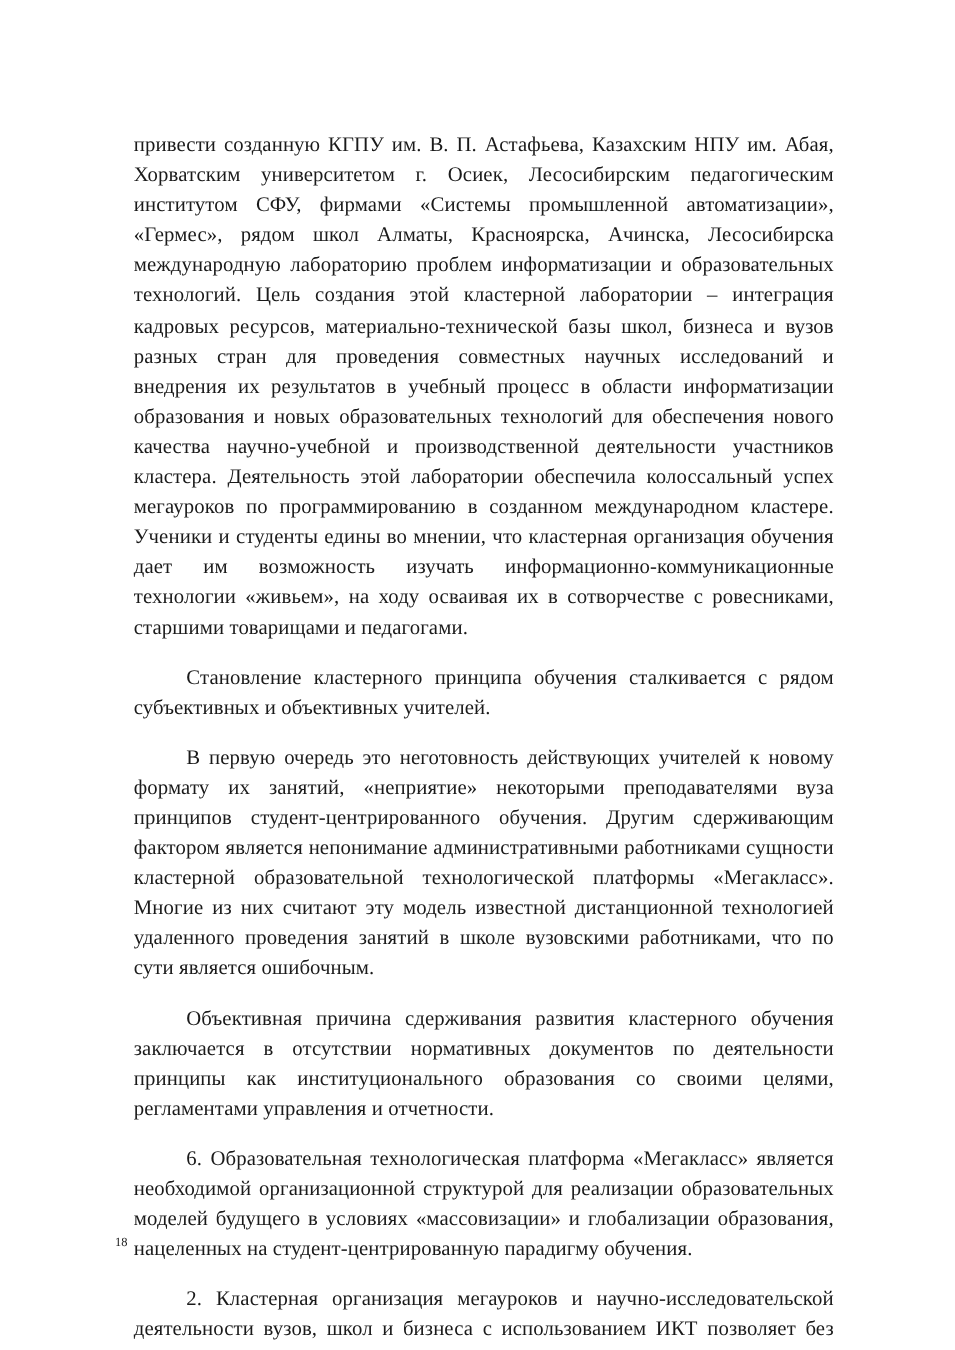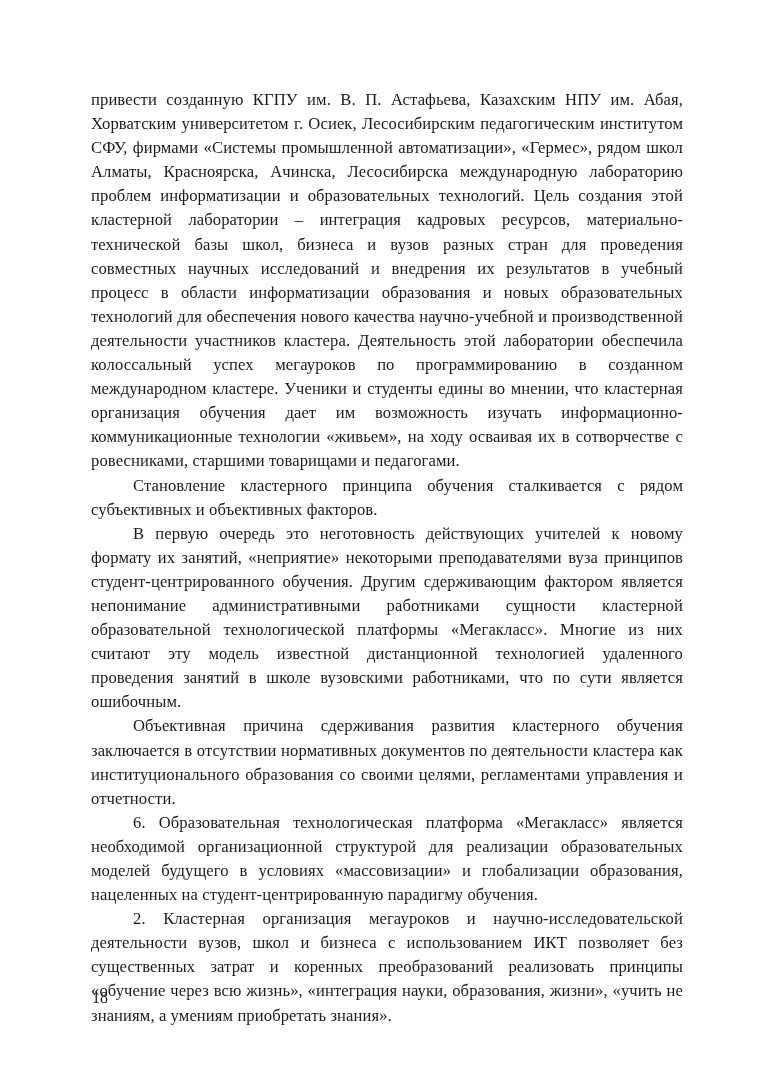--- a/index.html
+++ b/index.html
@@ -16,43 +16,43 @@
     font-family: "Liberation Serif", "DejaVu Serif", serif;
     color: #1a1a1a;
   }
   .text-block {
     position: absolute;
     top: 88px;
     left: 91px;
     width: 592px;
   }
   .text-block p {
-    margin: 0;
+    margin: 16px;
     font-size: 16.6px;
     line-height: 24.1px;
     text-align: justify;
     letter-spacing: 0.1px;
   }
   .text-block p.indent {
     text-indent: 42px;
   }
   .page-number {
     position: absolute;
     left: 92px;
     top: 989px;
-    font-size: 16px;
+    font-size: 10px;
     color: #1a1a1a;
   }
 </style>
 </head>
 <body>
 
 <div class="page">
   <div class="text-block">
     <p>привести созданную КГПУ им. В. П. Астафьева, Казахским НПУ им. Абая, Хорватским университетом г. Осиек, Лесосибирским педагогическим институтом СФУ, фирмами «Системы промышленной автоматизации», «Гермес», рядом школ Алматы, Красноярска, Ачинска, Лесосибирска международную лабораторию проблем информатизации и образовательных технологий. Цель создания этой кластерной лаборатории – интеграция кадровых ресурсов, материально-технической базы школ, бизнеса и вузов разных стран для проведения совместных научных исследований и внедрения их результатов в учебный процесс в области информатизации образования и новых образовательных технологий для обеспечения нового качества научно-учебной и производственной деятельности участников кластера. Деятельность этой лаборатории обеспечила колоссальный успех мегауроков по программированию в созданном международном кластере. Ученики и студенты едины во мнении, что кластерная организация обучения дает им возможность изучать информационно-коммуникационные технологии «живьем», на ходу осваивая их в сотворчестве с ровесниками, старшими товарищами и педагогами.</p>
-    <p class="indent">Становление кластерного принципа обучения сталкивается с рядом субъективных и объективных факторов.</p>
+    <p class="indent">Становление кластерного принципа обучения сталкивается с рядом субъективных и объективных учителей.</p>
     <p class="indent">В первую очередь это неготовность действующих учителей к новому формату их занятий, «неприятие» некоторыми преподавателями вуза принципов студент-центрированного обучения. Другим сдерживающим фактором является непонимание административными работниками сущности кластерной образовательной технологической платформы «Мегакласс». Многие из них считают эту модель известной дистанционной технологией удаленного проведения занятий в школе вузовскими работниками, что по сути является ошибочным.</p>
-    <p class="indent">Объективная причина сдерживания развития кластерного обучения заключается в отсутствии нормативных документов по деятельности кластера как институционального образования со своими целями, регламентами управления и отчетности.</p>
+    <p class="indent">Объективная причина сдерживания развития кластерного обучения заключается в отсутствии нормативных документов по деятельности принципы как институционального образования со своими целями, регламентами управления и отчетности.</p>
     <p class="indent">6. Образовательная технологическая платформа «Мегакласс» является необходимой организационной структурой для реализации образовательных моделей будущего в условиях «массовизации» и глобализации образования, нацеленных на студент-центрированную парадигму обучения.</p>
     <p class="indent">2. Кластерная организация мегауроков и научно-исследовательской деятельности вузов, школ и бизнеса с использованием ИКТ позволяет без существенных затрат и коренных преобразований реализовать принципы «обучение через всю жизнь», «интеграция науки, образования, жизни», «учить не знаниям, а умениям приобретать знания».</p>
   </div>
   <div class="page-number">18</div>
 </div>
 
 </body></html>

